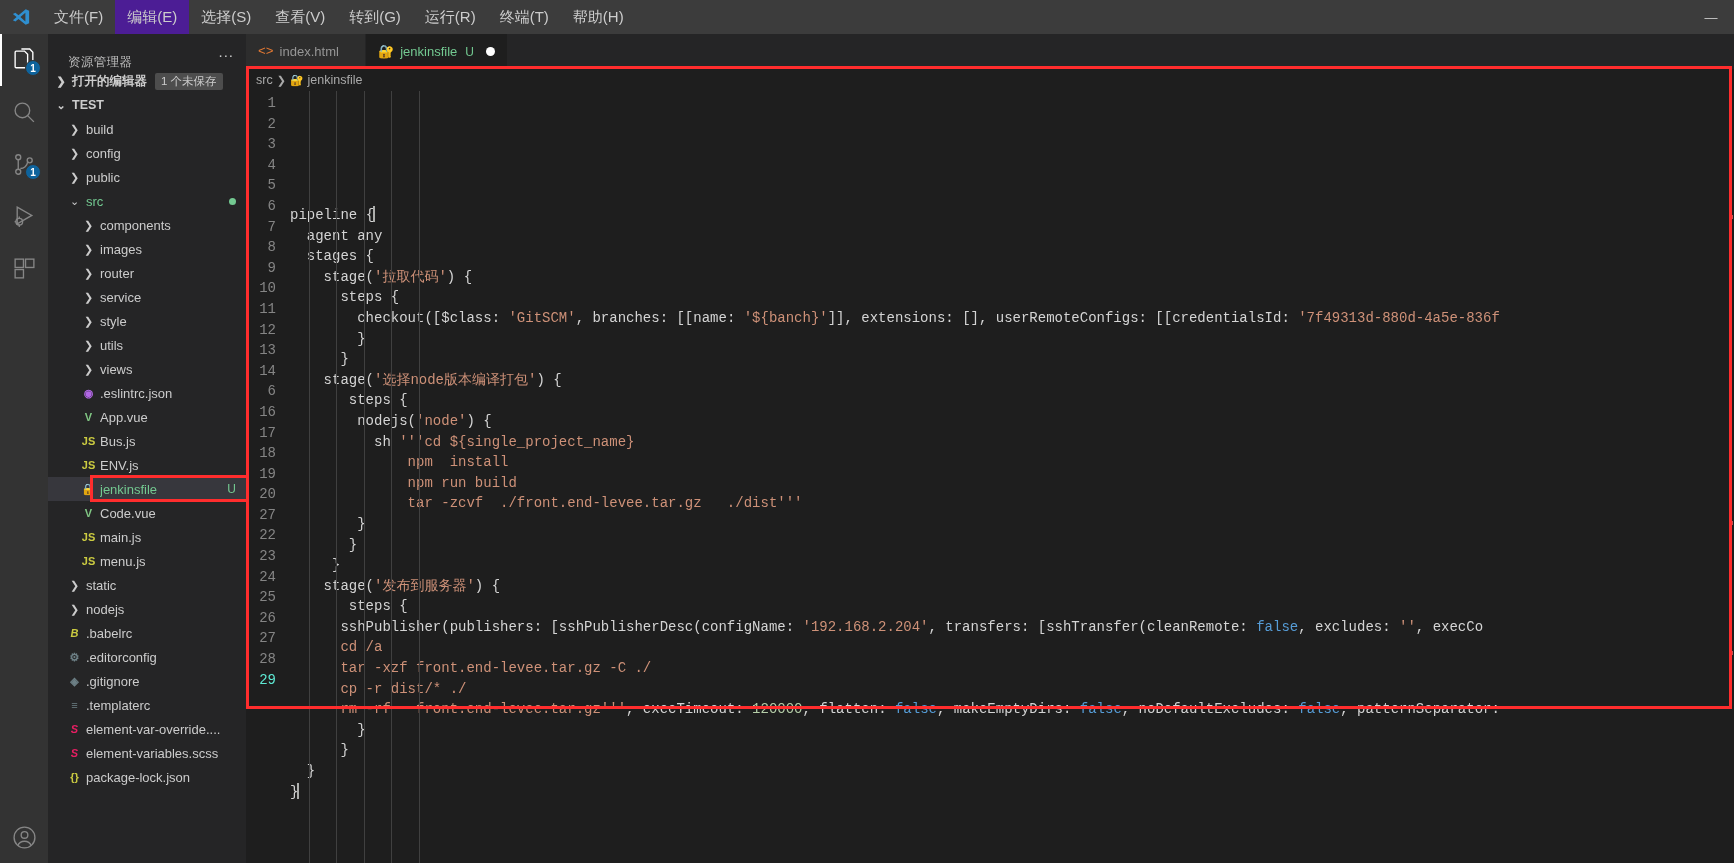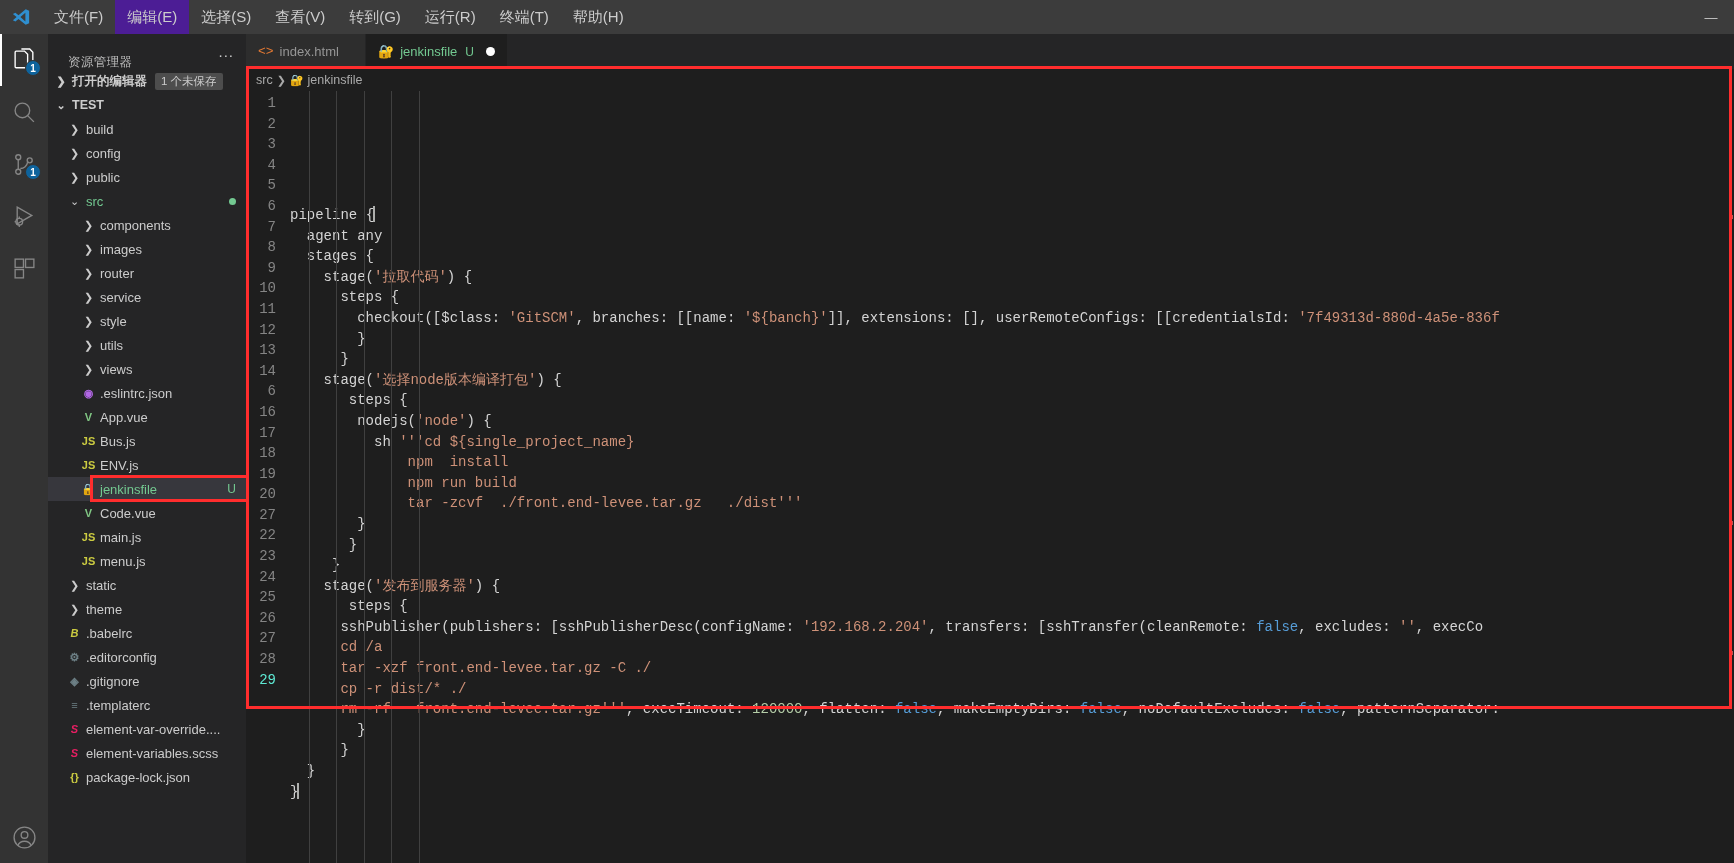--- a/index.html
+++ b/index.html
@@ -330,21 +330,21 @@
           <div class="row" style="padding-left: 32px;">
             <span class="ico fi fi-js">JS</span>
             <span class="lbl">menu.js</span>
           </div>
           <div class="row" style="padding-left: 18px;">
             <span class="ico" style="color: rgb(204, 204, 204);">❯</span>
             <span class="lbl">static</span>
           </div>
           <div class="row" style="padding-left: 18px;">
             <span class="ico" style="color: rgb(204, 204, 204);">❯</span>
-            <span class="lbl">theme</span>
+            <span class="lbl">nodejs</span>
           </div>
           <div class="row" style="padding-left: 18px;">
             <span class="ico fi fi-babel">B</span>
             <span class="lbl">.babelrc</span>
           </div>
           <div class="row" style="padding-left: 18px;">
             <span class="ico fi fi-gear">⚙</span>
             <span class="lbl">.editorconfig</span>
           </div>
           <div class="row" style="padding-left: 18px;">

